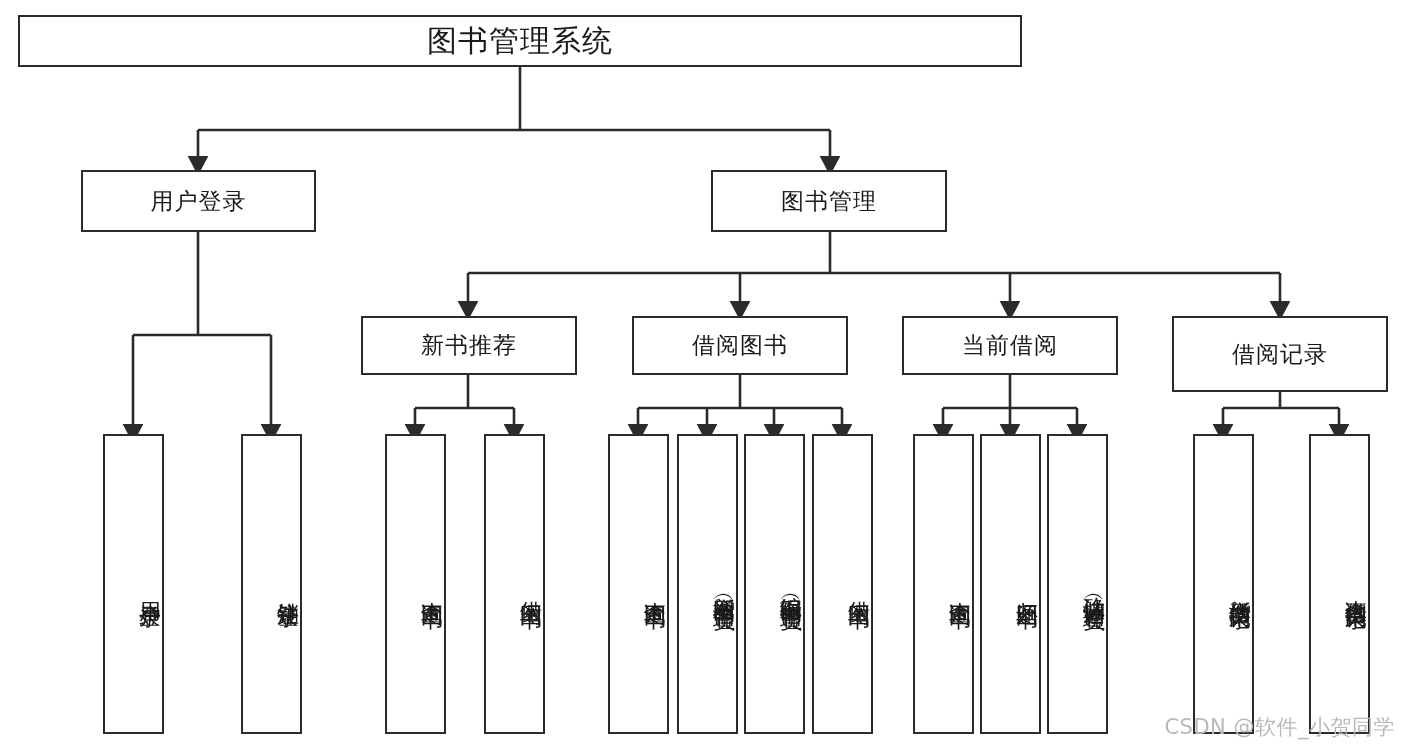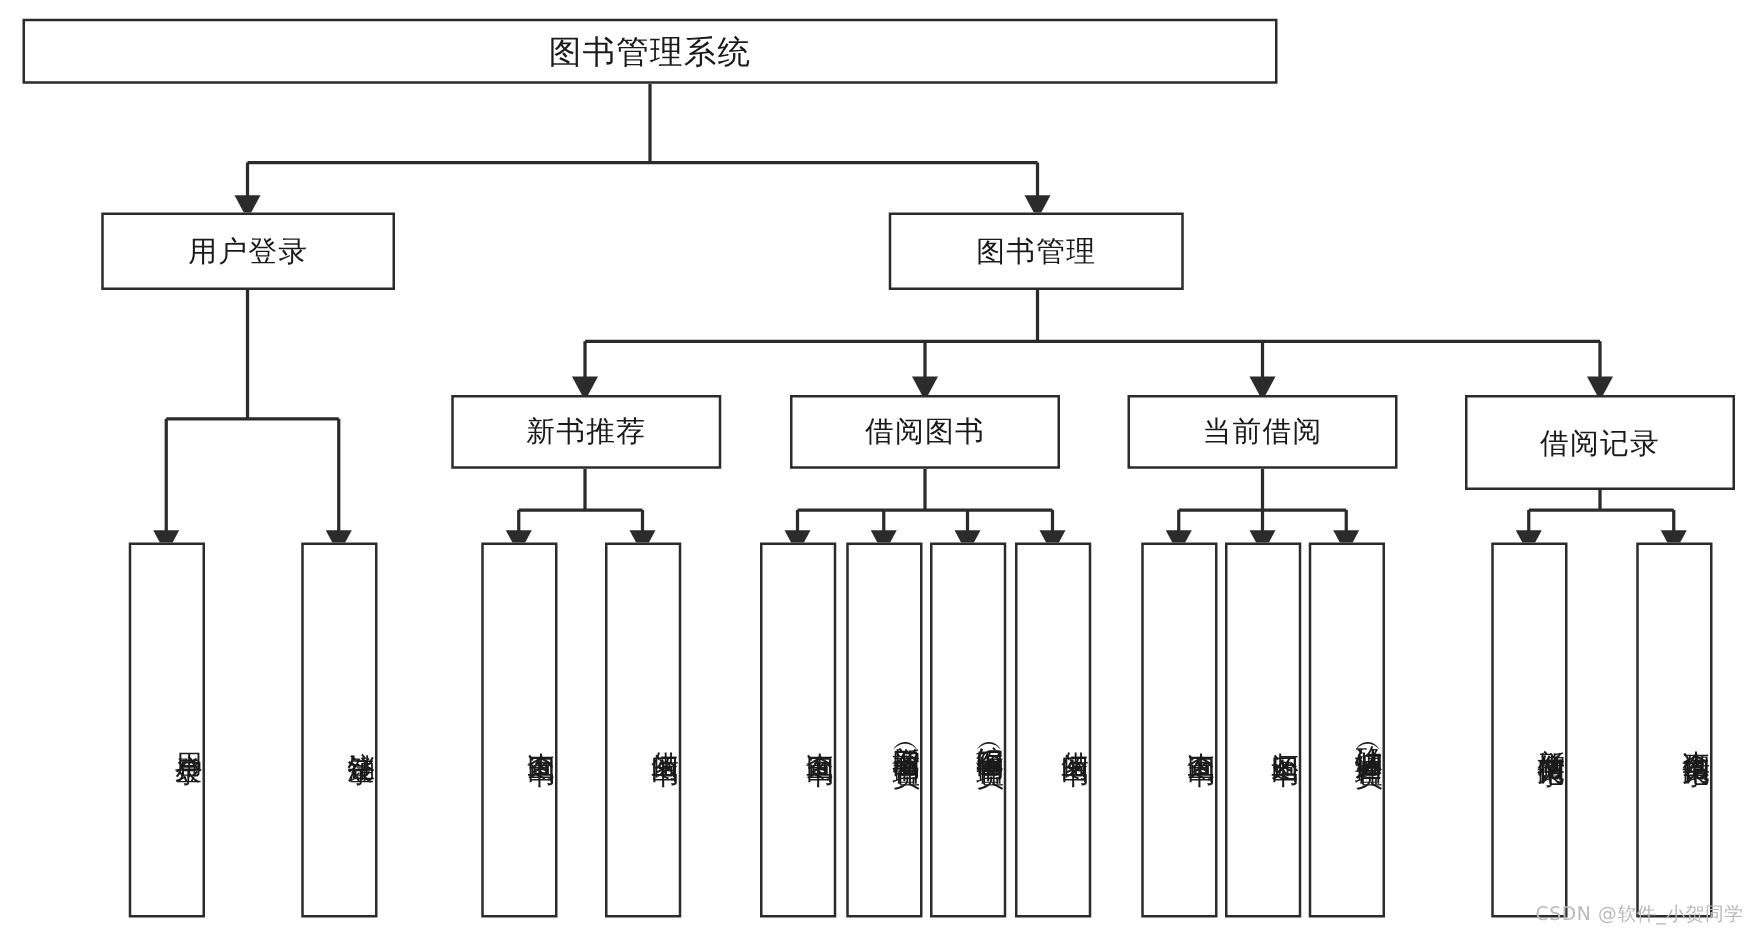--- a/index.html
+++ b/index.html
@@ -34,21 +34,21 @@
     display: flex;
     align-items: center;
     justify-content: center;
     color: #1a1a1a;
   }
   .node.horiz {
     font-size: 23px;
     letter-spacing: 1px;
   }
   .node.root {
-    font-size: 26px;
+    font-size: 30px;
     letter-spacing: 1px;
   }
   .node.leaf {
     writing-mode: vertical-rl;
     text-orientation: upright;
     align-items: flex-start;
     justify-content: center;
     padding-top: 8px;
     font-size: 22px;
     line-height: 1.05;
@@ -56,21 +56,21 @@
   }
   .node.leaf .vlabel {
     writing-mode: vertical-rl;
     text-orientation: upright;
     white-space: nowrap;
   }
   .watermark {
     position: absolute;
     right: 10px;
     bottom: 6px;
-    font-size: 15px;
+    font-size: 21px;
     color: #b9b9b9;
     letter-spacing: 0.5px;
     white-space: nowrap;
   }
 </style>
 </head>
 <body>
 
 <div id="canvas">
 

